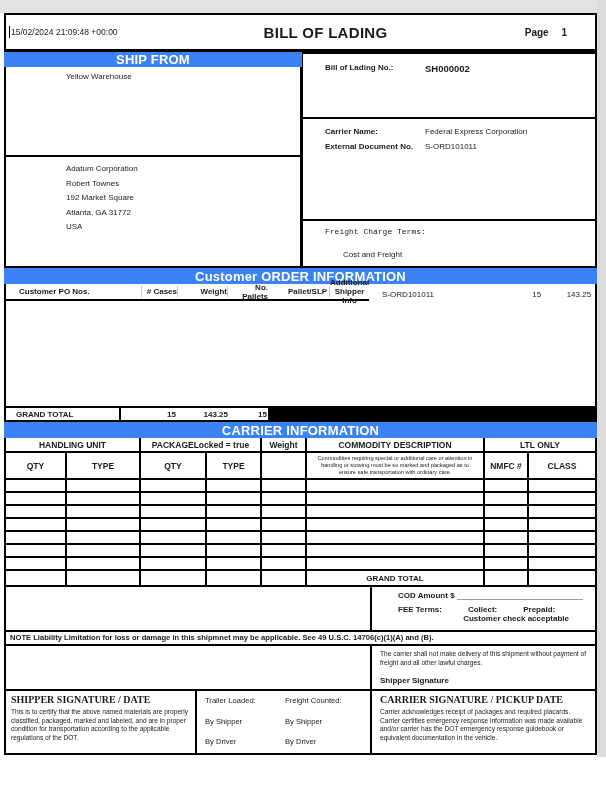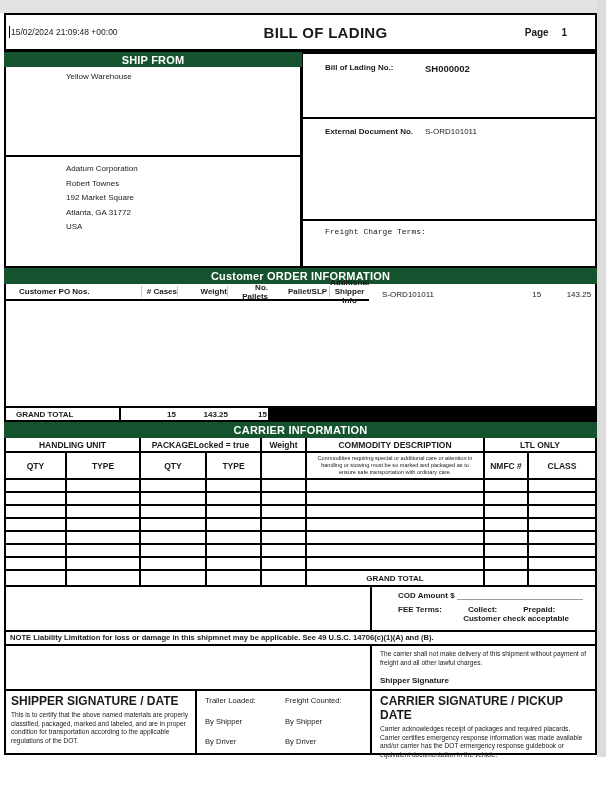--- a/index.html
+++ b/index.html
@@ -14,21 +14,21 @@
   .hdr-date { font-size:8.5px; padding-left:3px; display:flex; align-items:center; width:170px; }
   .caret { display:inline-block; width:1px; height:12px; background:#000; margin-right:1px; }
   .hdr-title { flex:1; text-align:center; font-size:15px; font-weight:bold; letter-spacing:0.3px; }
   .hdr-page { width:120px; font-size:10px; font-weight:bold; padding-right:28px; text-align:right; }
   .hdr-page b { margin-left:10px; }
 
   
   .upper { display:flex; height:216px; }
   .ucol-left { width:298px; display:flex; flex-direction:column; }
   .ucol-right { width:295px; display:flex; flex-direction:column; border-left:1px solid #000; }
-  .black-bar { background:#14532d; color:#fff; font-weight:bold; font-size:11px; text-align:right; display:flex; align-items:center; justify-content:center; letter-spacing:0.2px; }
+  .black-bar { background:#3b82f6; color:#fff; font-weight:bold; font-size:13px; text-align:right; display:flex; align-items:center; justify-content:center; letter-spacing:0.2px; }
   .sf-bar { height:15px; }
   .sf-box { height:90px; border:2px solid #000; border-top:none; font-size:8px; padding:5px 0 0 60px; }
   .st-bar { height:15px; }
   .st-box { flex:1; border:2px solid #000; border-top:none; font-size:8px; padding:5px 0 0 60px; line-height:14.6px; }
   .rbox { border:2px solid #000; border-left:none; }
   .rbox1 { height:67px; padding:9px 0 0 22px; }
   .rbox2 { height:102px; border-top:none; padding:8px 0 0 22px; }
   .rbox3 { flex:1; border-top:none; padding:6px 0 0 22px; }
   .lv-row { display:flex; font-size:8px; margin-bottom:6px; }
   .lv-label { font-weight:bold; width:100px; }
@@ -91,21 +91,21 @@
   .del-right { flex:1; border:2px solid #000; border-top:none; border-left:none; padding:4px 8px 2px 8px; font-size:6.6px; display:flex; flex-direction:column; }
   .del-text { line-height:1.35; }
   .del-sig { font-weight:bold; font-size:8px; margin-top:auto; padding-bottom:2px; }
 
   
   .sig-row { display:flex; height:64px; }
   .sig-cell { border:2px solid #000; border-top:none; padding:3px 5px; font-size:6.6px; }
   .sig-left { width:193px; }
   .sig-mid { width:175px; border-left:none; padding-left:8px; }
   .sig-right { flex:1; border-left:none; padding-left:8px; }
-  .sig-title { font-weight:bold; font-size:12px; margin-bottom:3px; }
+  .sig-title { font-weight:bold; font-size:10px; margin-bottom:3px;font-family:Liberation Serif, serif; }
   .sig-text { line-height:1.3; }
   .tl-grid { display:flex; font-size:7.6px; height:100%; }
   .tl-col { width:88px; display:flex; flex-direction:column; justify-content:space-between; padding:2px 0 4px 0; }
 </style>
 </head>
 <body>
 
 <div class="gray-top"></div>
 <div class="gray-right"></div>
 
@@ -139,26 +139,31 @@
     </div>
     <div class="ucol-right">
       <div class="rbox rbox1">
         <div class="lv-row">
           <span class="lv-label">Bill of Lading No.:</span>
           <span class="lv-value bol-value">SH000002</span>
         </div>
       </div>
       <div class="rbox rbox2">
         <div class="lv-row">
+          <span class="lv-label">Carrier Name:</span>
+          <span class="lv-value">Federal Express Corporation</span>
+        </div>
+        <div class="lv-row">
           <span class="lv-label">External Document No.</span>
           <span class="lv-value">S-ORD101011</span>
         </div>
       </div>
       <div class="rbox rbox3">
         <div class="fct-label">Freight Charge Terms:</div>
+        <div class="fct-value">Cost and Freight</div>
       </div>
     </div>
   </div>
 
   <div class="black-bar co-bar">Customer ORDER INFORMATION</div>
   <div class="co-box">
     <div class="co-hrow">
       <div class="co-po">Customer PO Nos.</div>
       <div class="co-cases"># Cases</div>
       <div class="co-weight">Weight</div>

